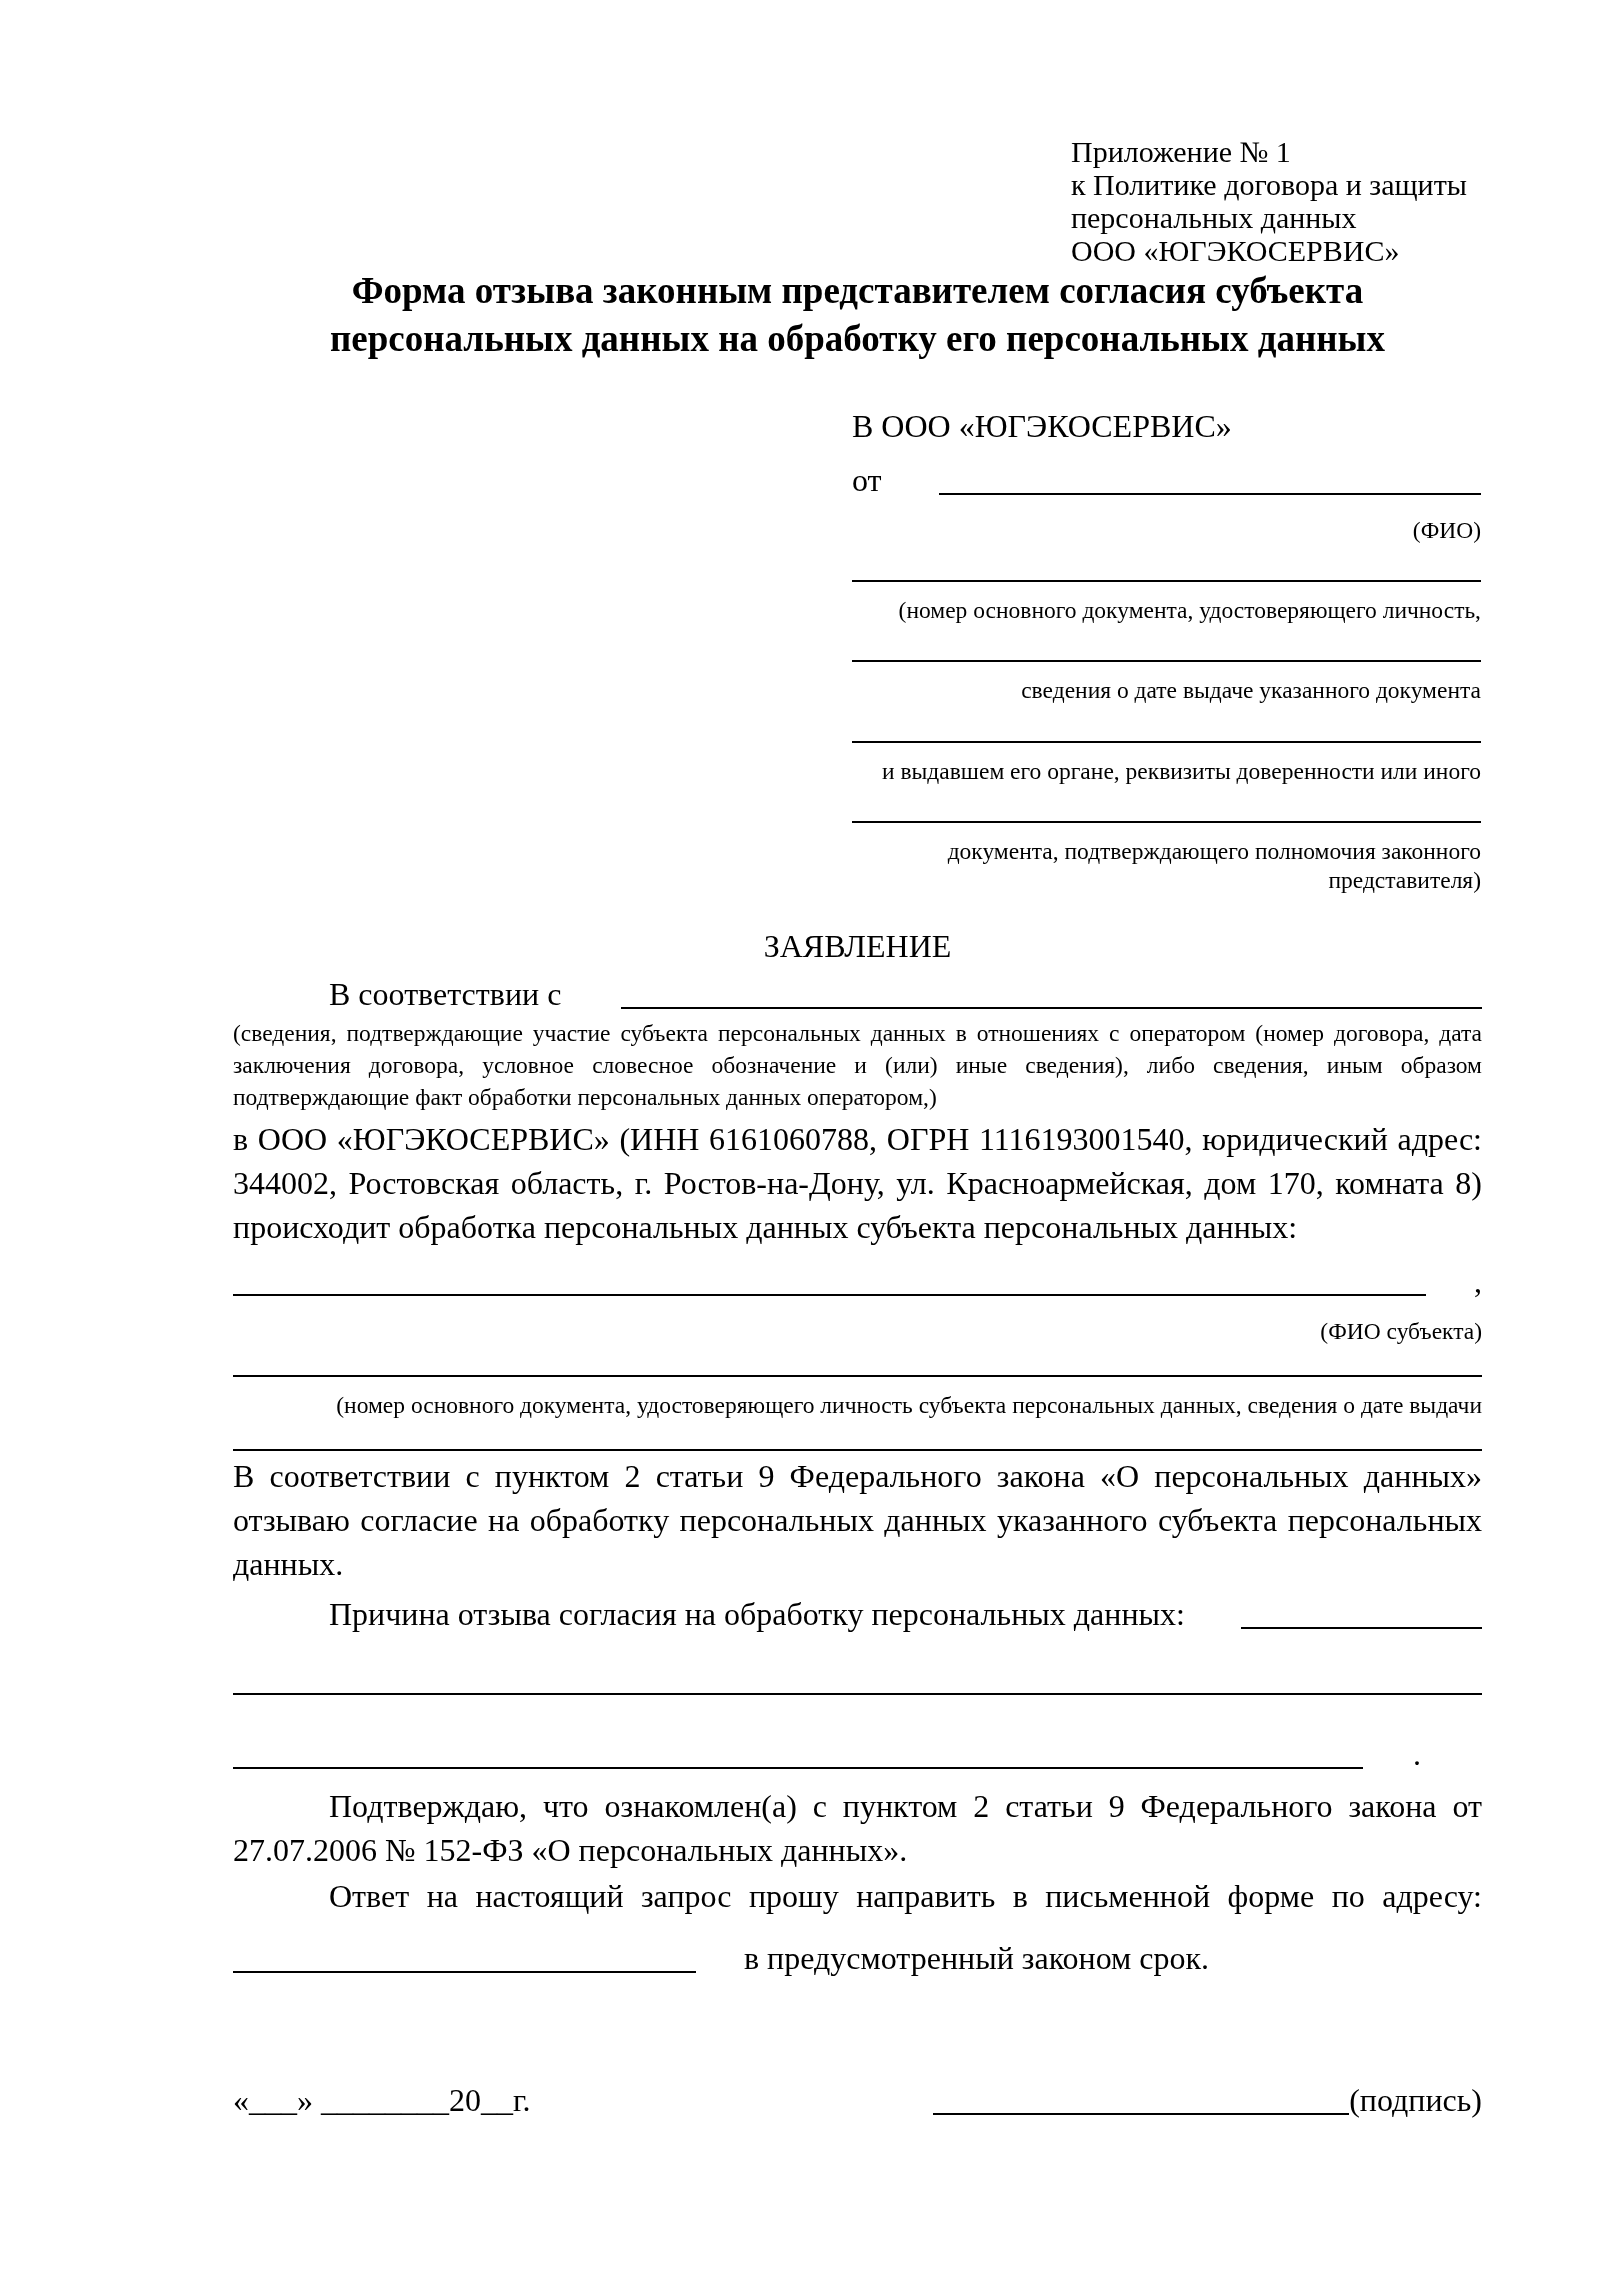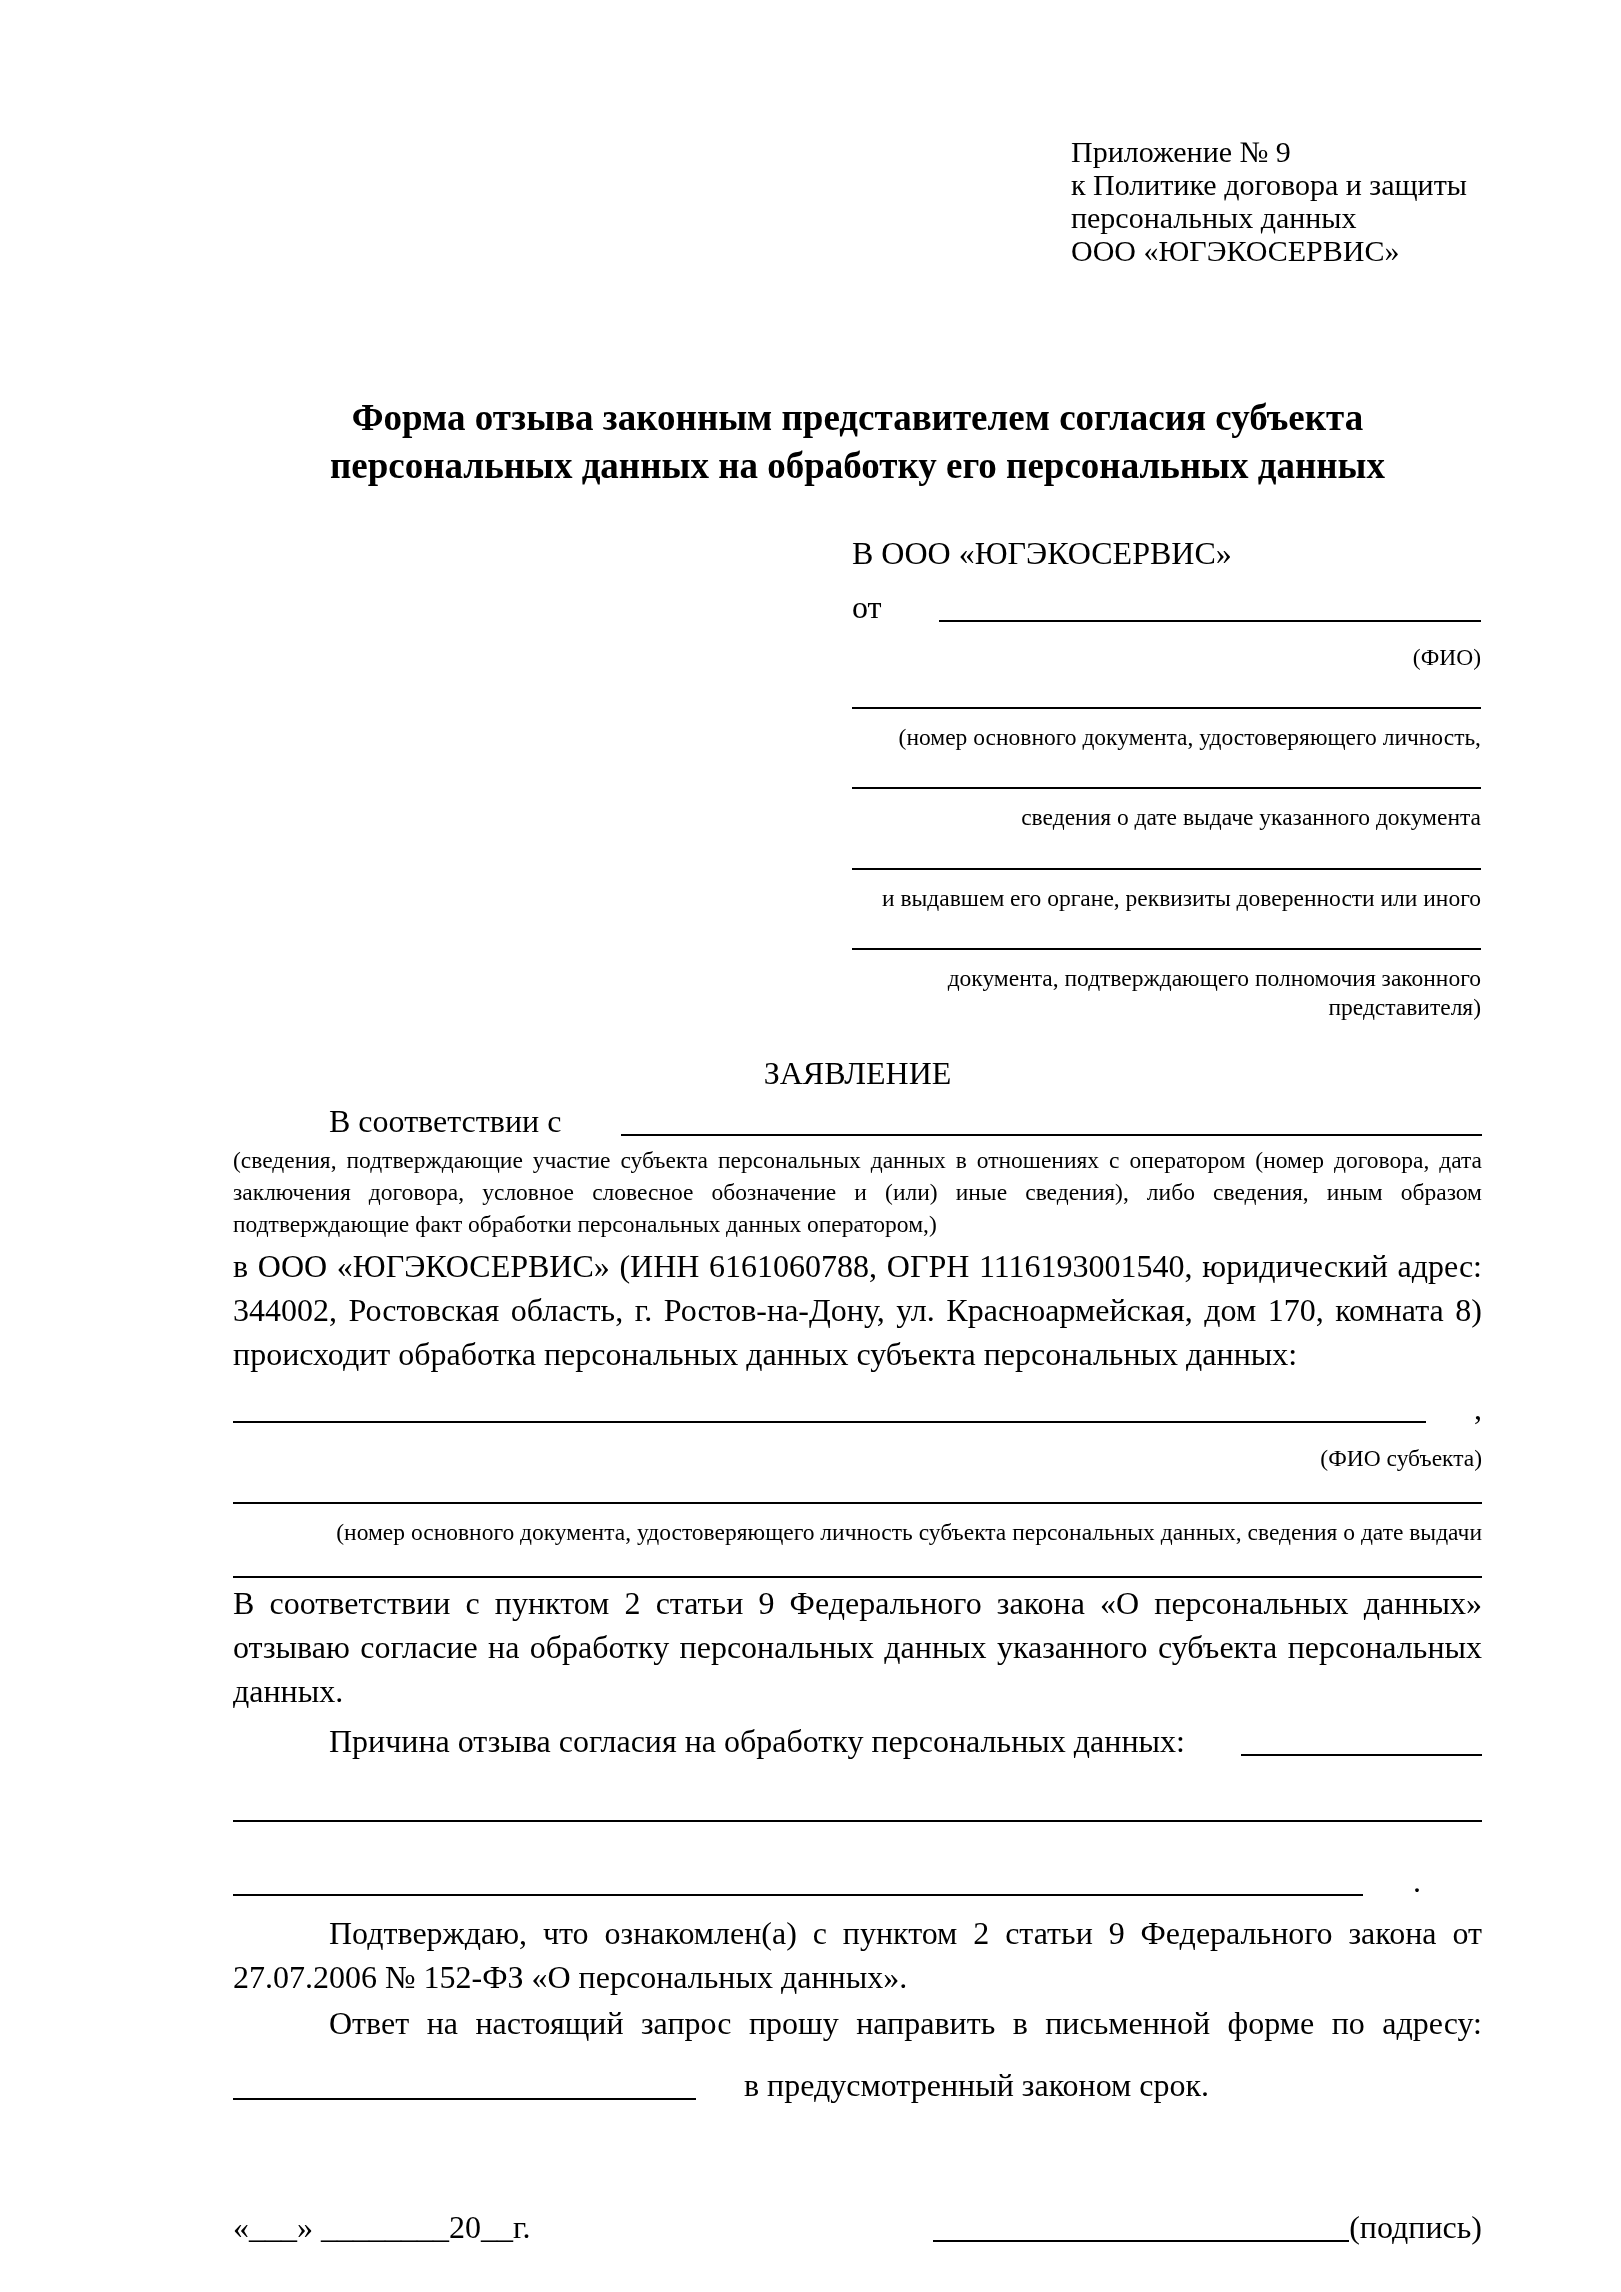--- a/index.html
+++ b/index.html
@@ -22,21 +22,20 @@
   }
   
   .header-note {
     margin-left:838px;
     font-size:30px;
     line-height:33px;
     text-align:left;
   }
   
   .doc-title {
-    margin-top:127px;
     text-align:center;
     font-weight:bold;
     font-size:37px;
     line-height:48px;
   }
   
   .addressee {
     margin-top:41px;
     margin-left:619px;
     width:629px;
@@ -110,21 +109,21 @@
     margin-bottom:6.9px;
   }
 </style>
 </head>
 <body>
 
 <div class="page">
   <div class="content">
 
     <div class="header-note">
-      <div>Приложение № 9</div>
+      <div>Приложение № 1</div>
       <div>к Политике договора и защиты</div>
       <div>персональных данных</div>
       <div>ООО «ЮГЭКОСЕРВИС»</div>
     </div>
 
     <div class="doc-title">
       <div>Форма отзыва законным представителем согласия субъекта</div>
       <div>персональных данных на обработку его персональных данных</div>
     </div>
 

